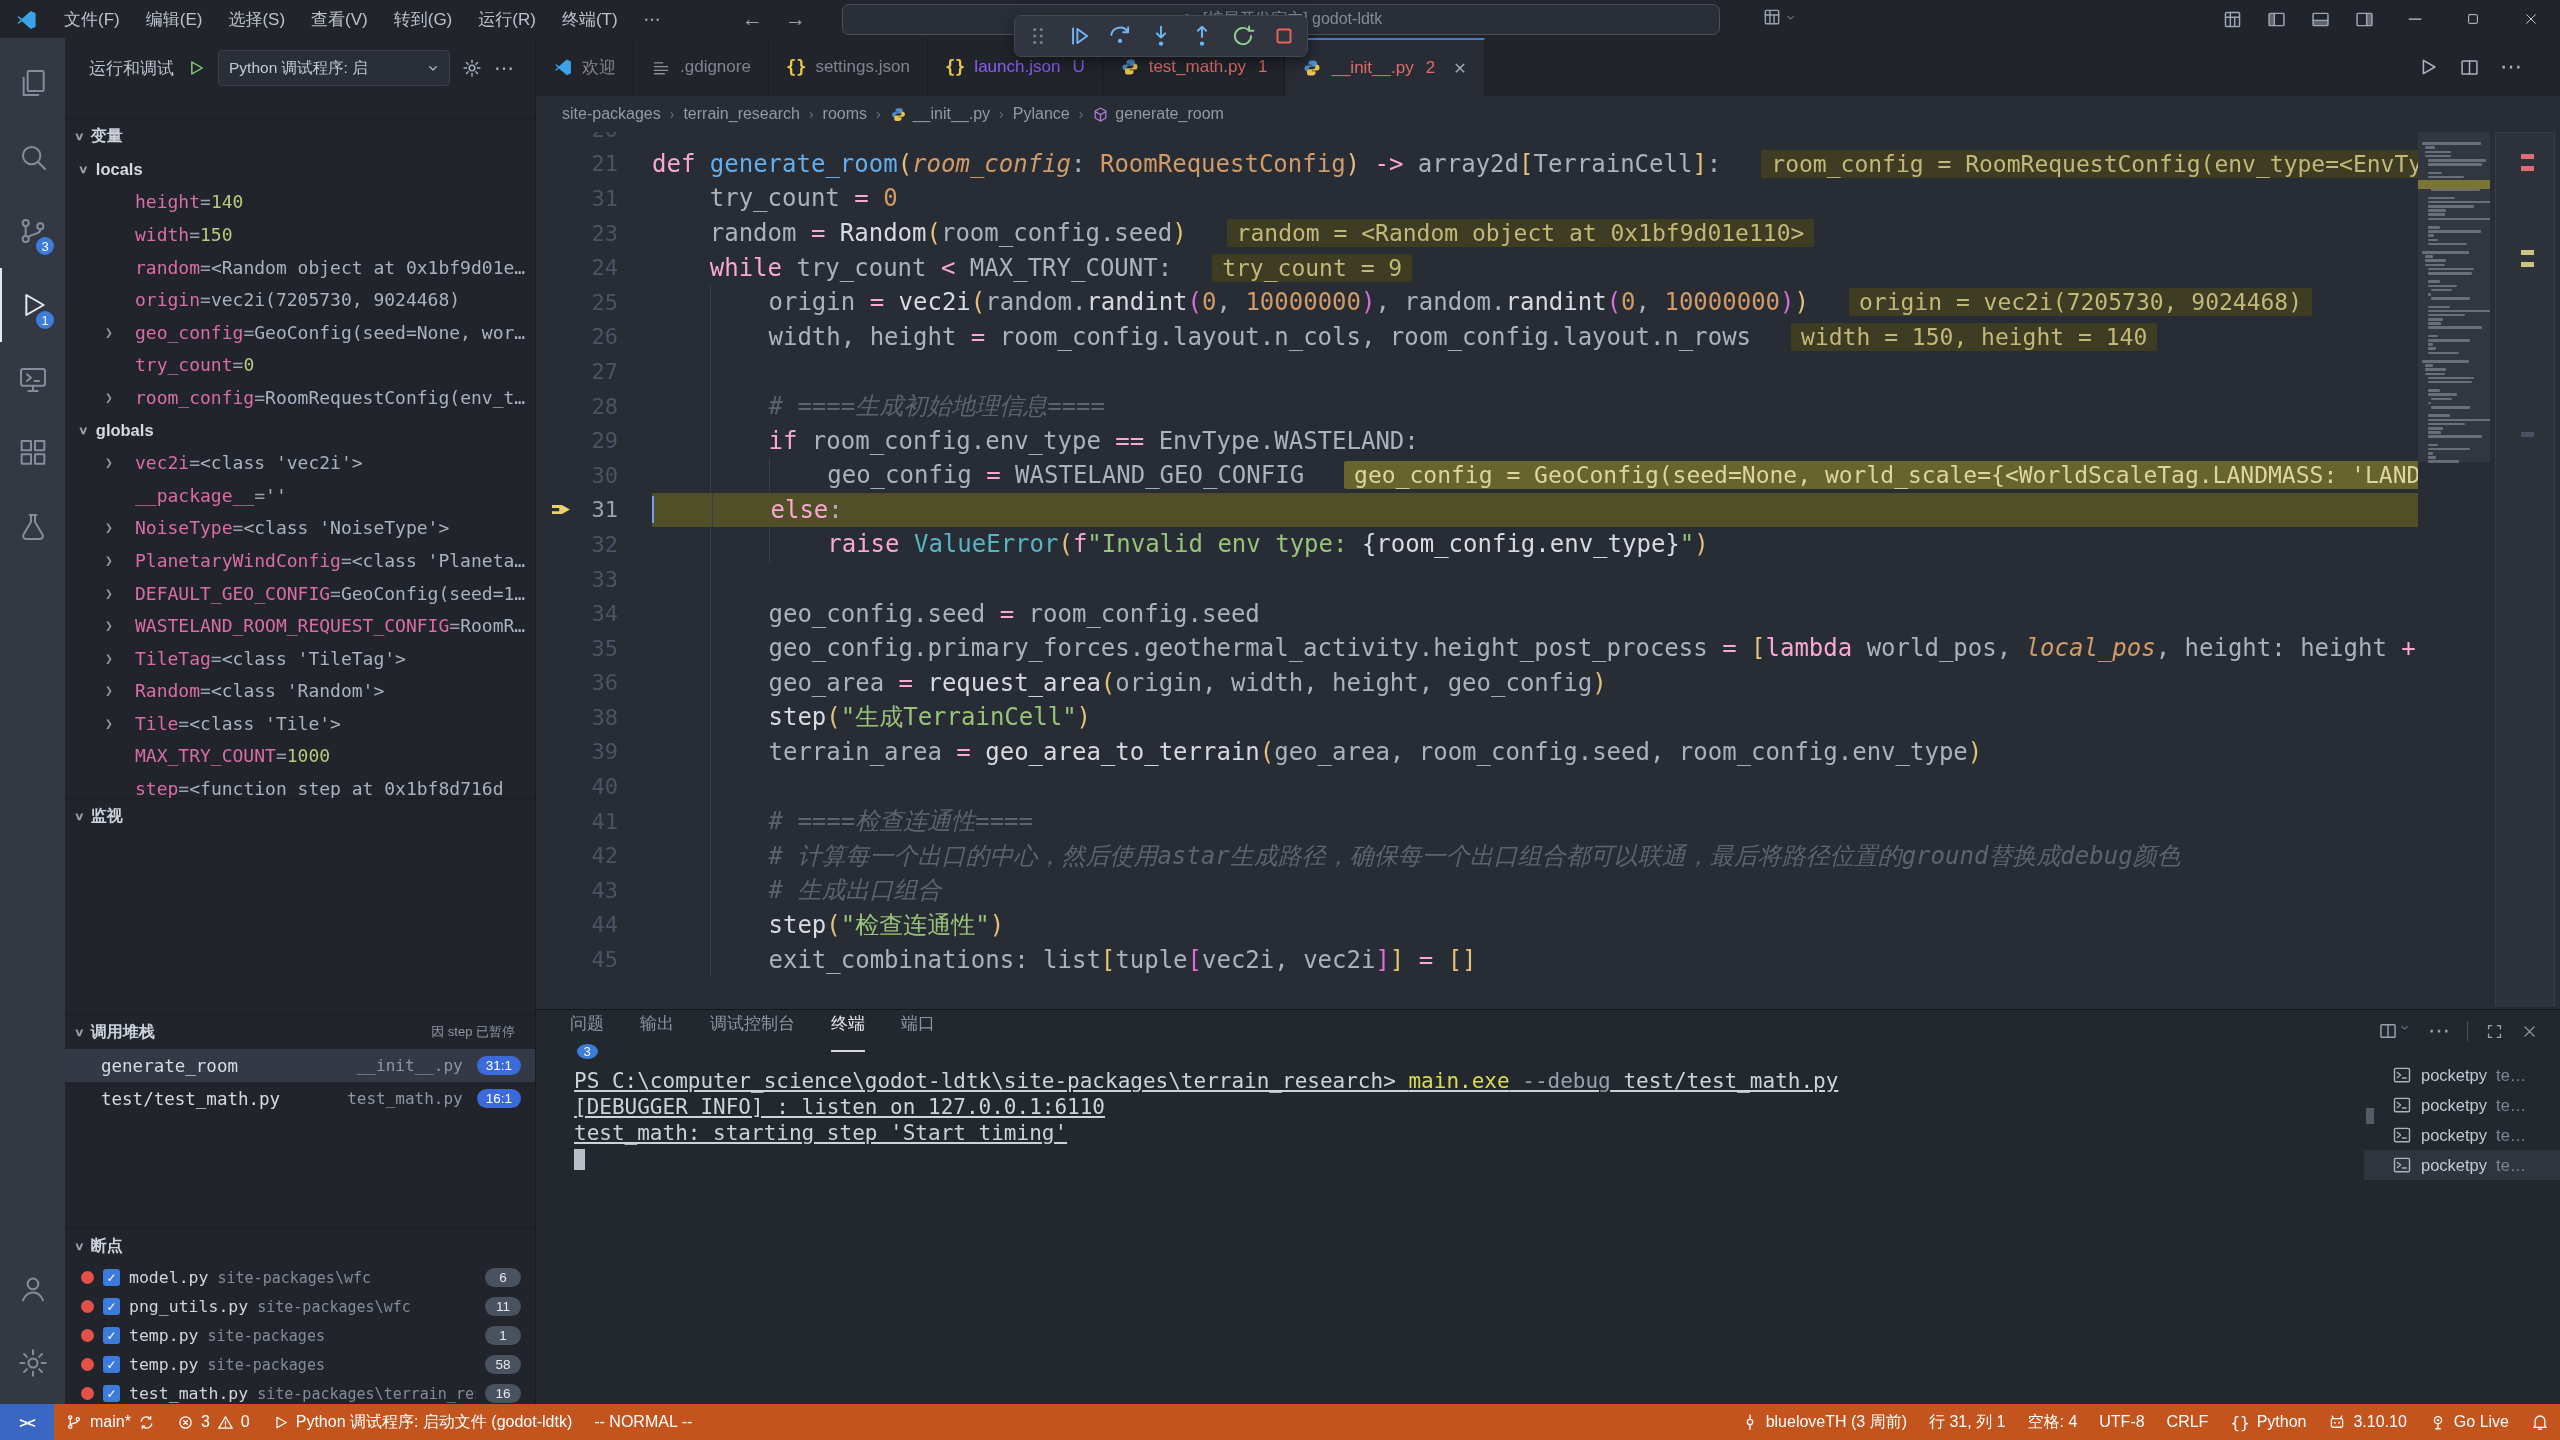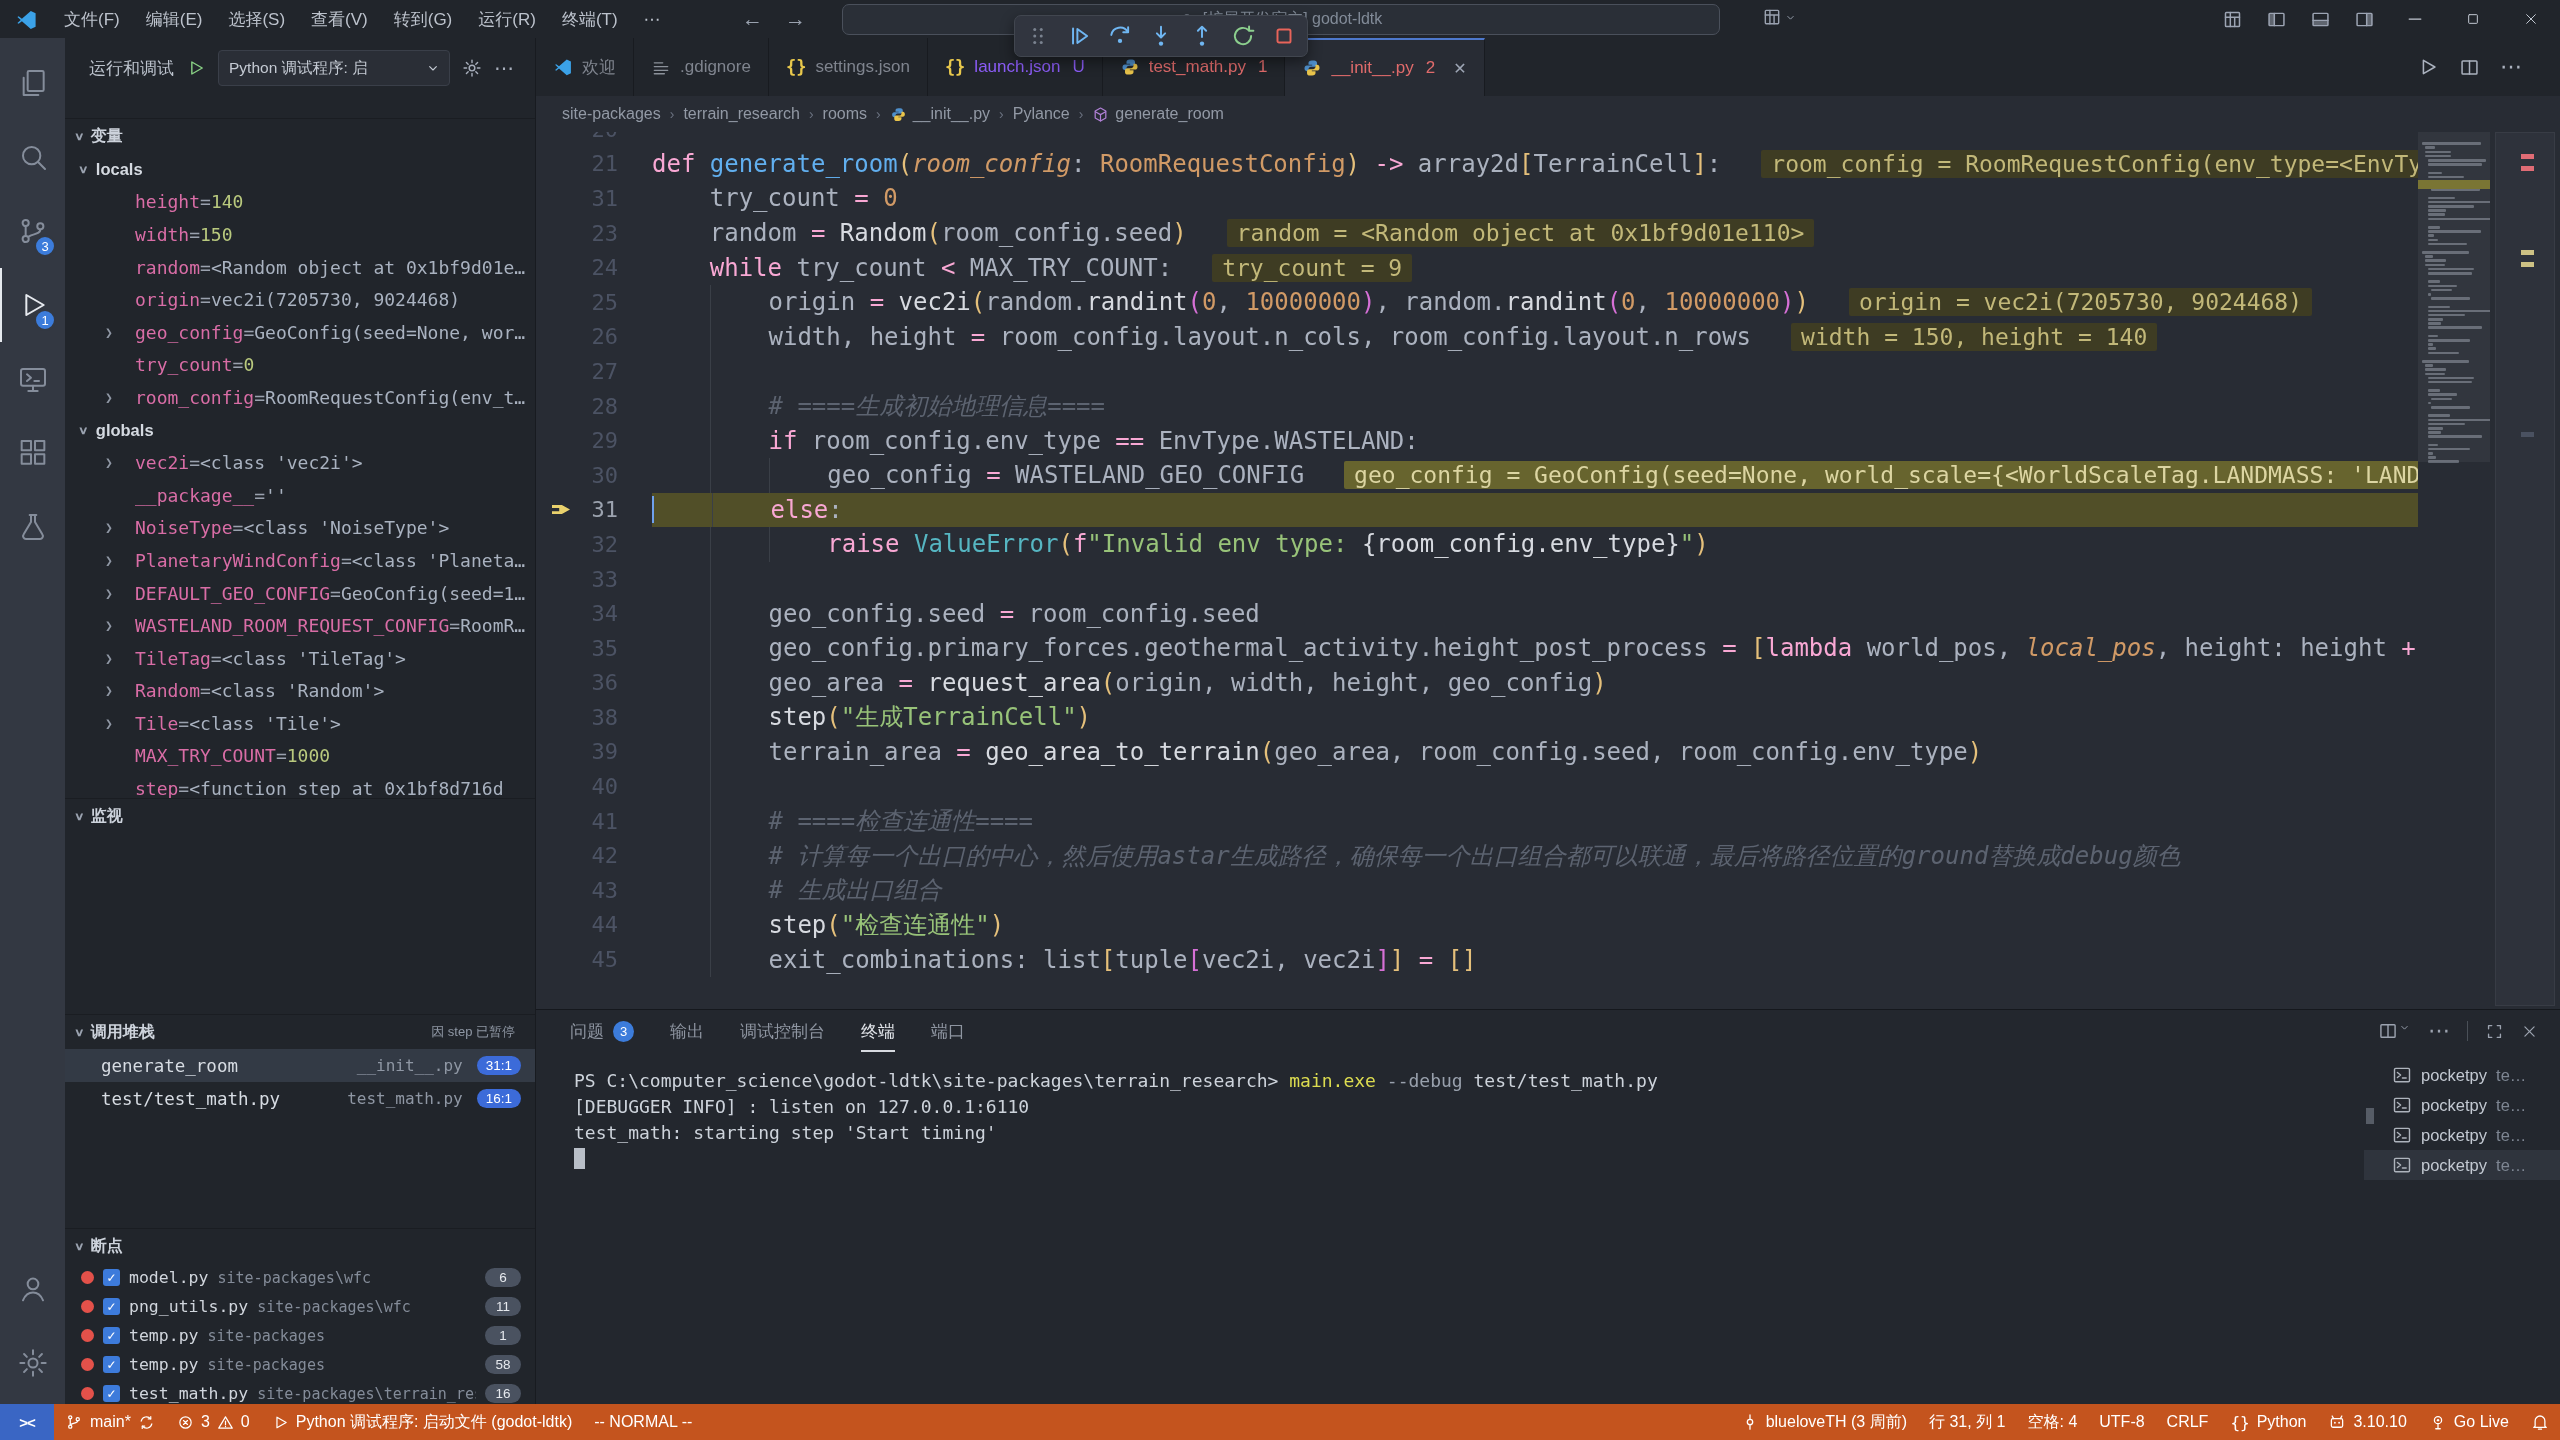--- a/index.html
+++ b/index.html
@@ -106,27 +106,27 @@
   .mm-slider{position:absolute;left:0;right:0;top:0;height:330px;background:rgba(255,255,255,.05);}
   .mm-line{height:2.6px;margin-bottom:1.6px;background:rgba(160,168,180,.48);border-radius:1px;}
   .mm-hl{position:absolute;left:0;width:100%;height:5px;background:#7a7534;}
   .ruler{position:absolute;right:0;top:0;bottom:0;width:70px;background:#282c34;z-index:10;}
   .ruler-slider{position:absolute;left:5px;right:5px;top:0;height:872px;background:rgba(130,138,150,.07);border:1px solid rgba(130,138,150,.12);}
   .mark{position:absolute;right:26px;width:13px;height:5px;}
 
   
   .panel{height:394px;border-top:1px solid #15181d;display:flex;flex-direction:column;background:#23272e;flex:none;}
   .panel-top{height:42px;display:flex;align-items:center;padding-left:34px;gap:36px;font-size:17px;color:#8e95a1;position:relative;flex:none;}
-  .ptab{display:flex;align-items:center;gap:9px;height:100%;box-sizing:border-box;border-bottom:2px solid transparent;padding-top:2px;}
+  .ptab{display:flex;align-items:center;gap:9px;height:100%;box-sizing:border-box;border-bottom:2px solid transparent;padding-top:2px;flex-direction:column;}
   .ptab.active{color:#e2e5ea;border-bottom-color:#d7dae0;}
   .ptab-badge{background:#3c7cdb;color:#fff;border-radius:50%;width:21px;height:21px;font-size:13px;display:flex;align-items:center;justify-content:center;}
   .panel-icons{position:absolute;right:22px;top:0;height:100%;display:flex;align-items:center;gap:17px;color:#9ca3b0;}
   .pi-div{width:1px;height:20px;background:#4a5058;}
   .panel-body{flex:1;display:flex;min-height:0;}
-  .term{flex:1;padding:16px 0 0 38px;font-family:"DejaVu Sans Mono",monospace;font-size:18px;line-height:26px;color:#cdd3db;white-space:pre;overflow:hidden;}
+  .term{flex:1;padding:16px 0 0 38px;font-family:"DejaVu Sans Mono",monospace;font-size:21px;line-height:26px;color:#cdd3db;white-space:pre;overflow:hidden;text-decoration:underline;}
   .t-y{color:#dcdc50;}.t-d{color:#98a0ac;}.t-w{color:#cdd3db;}
   .blockcursor{display:inline-block;width:11px;height:21px;background:#b9bfc8;vertical-align:-4px;}
   .term-side{width:196px;flex:none;padding-top:8px;position:relative;}
   .ts-row{height:30px;display:flex;align-items:center;gap:9px;padding-left:28px;font-size:16.5px;color:#c3c9d2;}
   .ts-row.active{background:#2f343d;}
   .ts-detail{color:#7e8693;}
   .ts-scroll{position:absolute;left:2px;top:56px;width:8px;height:16px;background:#565c66;}
 
   
   .statusbar{height:36px;background:#c4541e;display:flex;align-items:center;color:#fff;font-size:16px;flex:none;}

